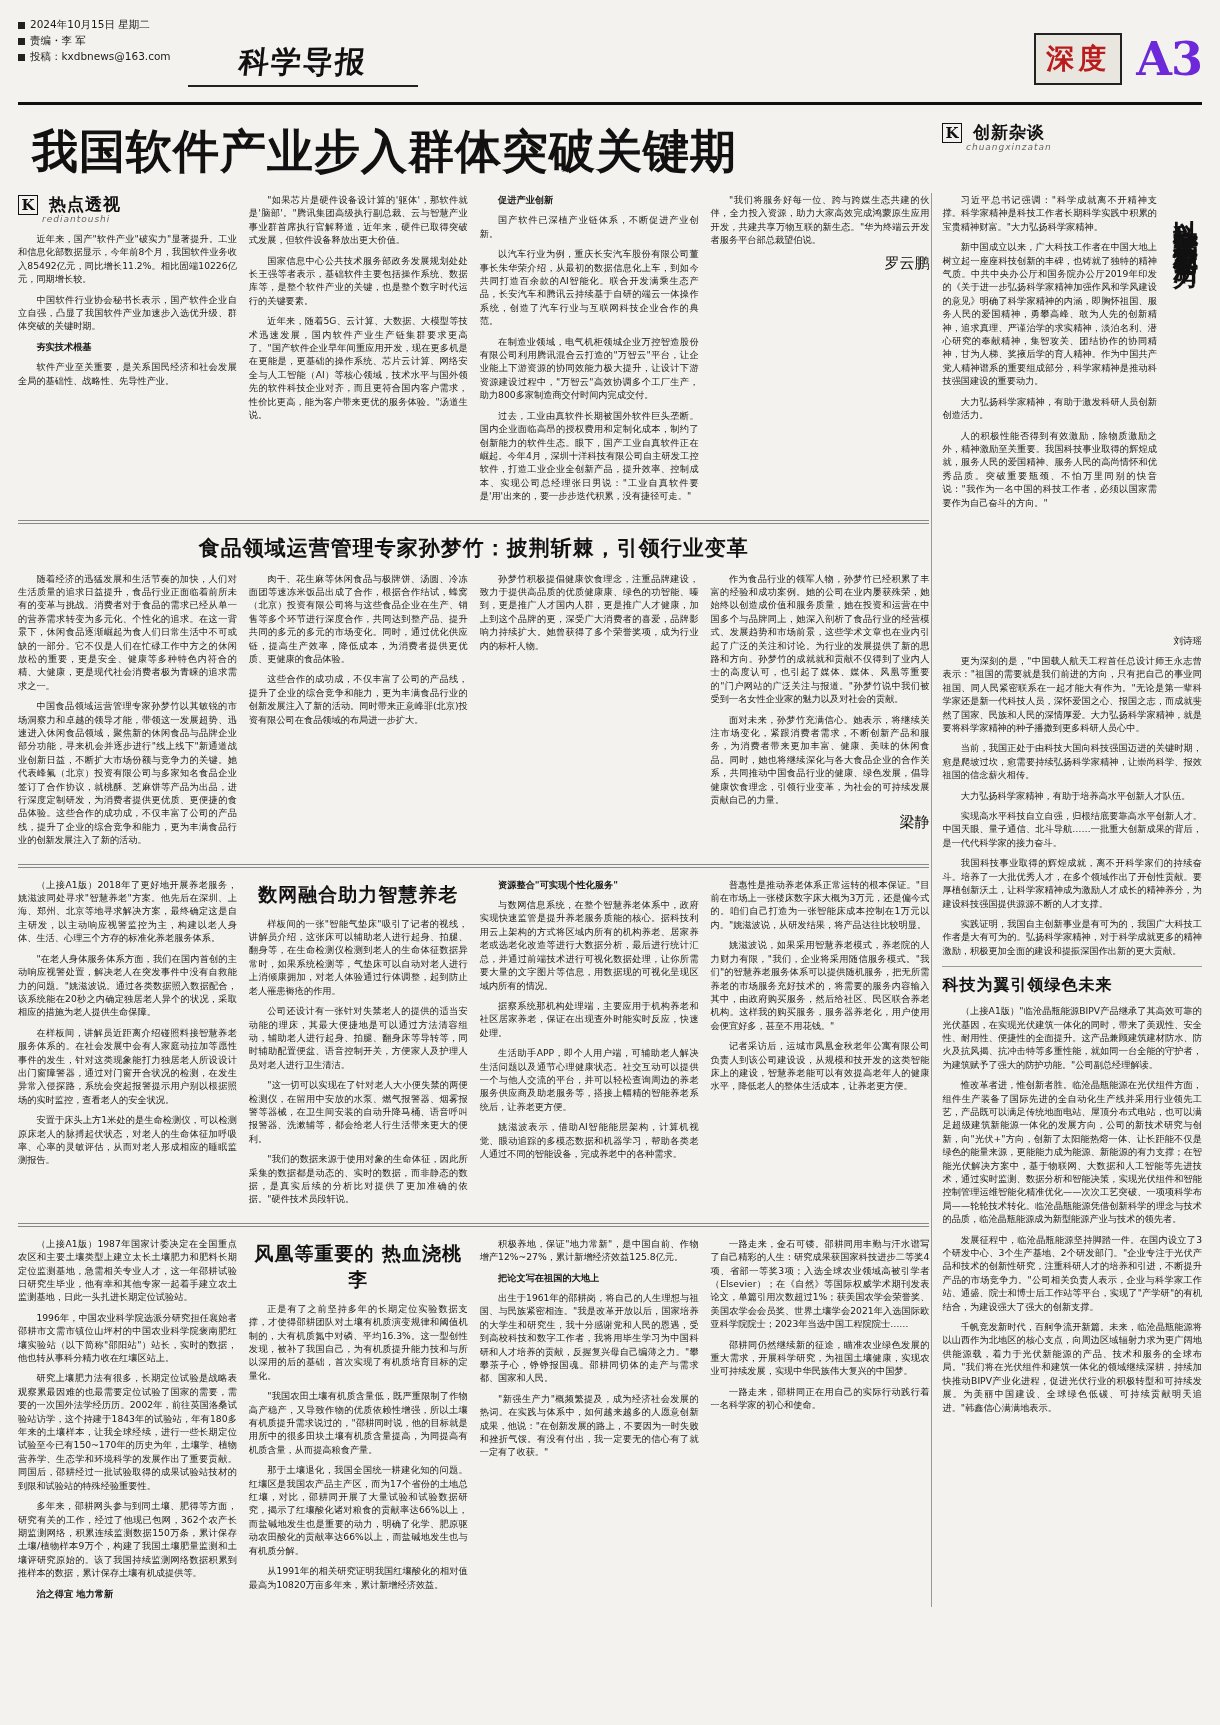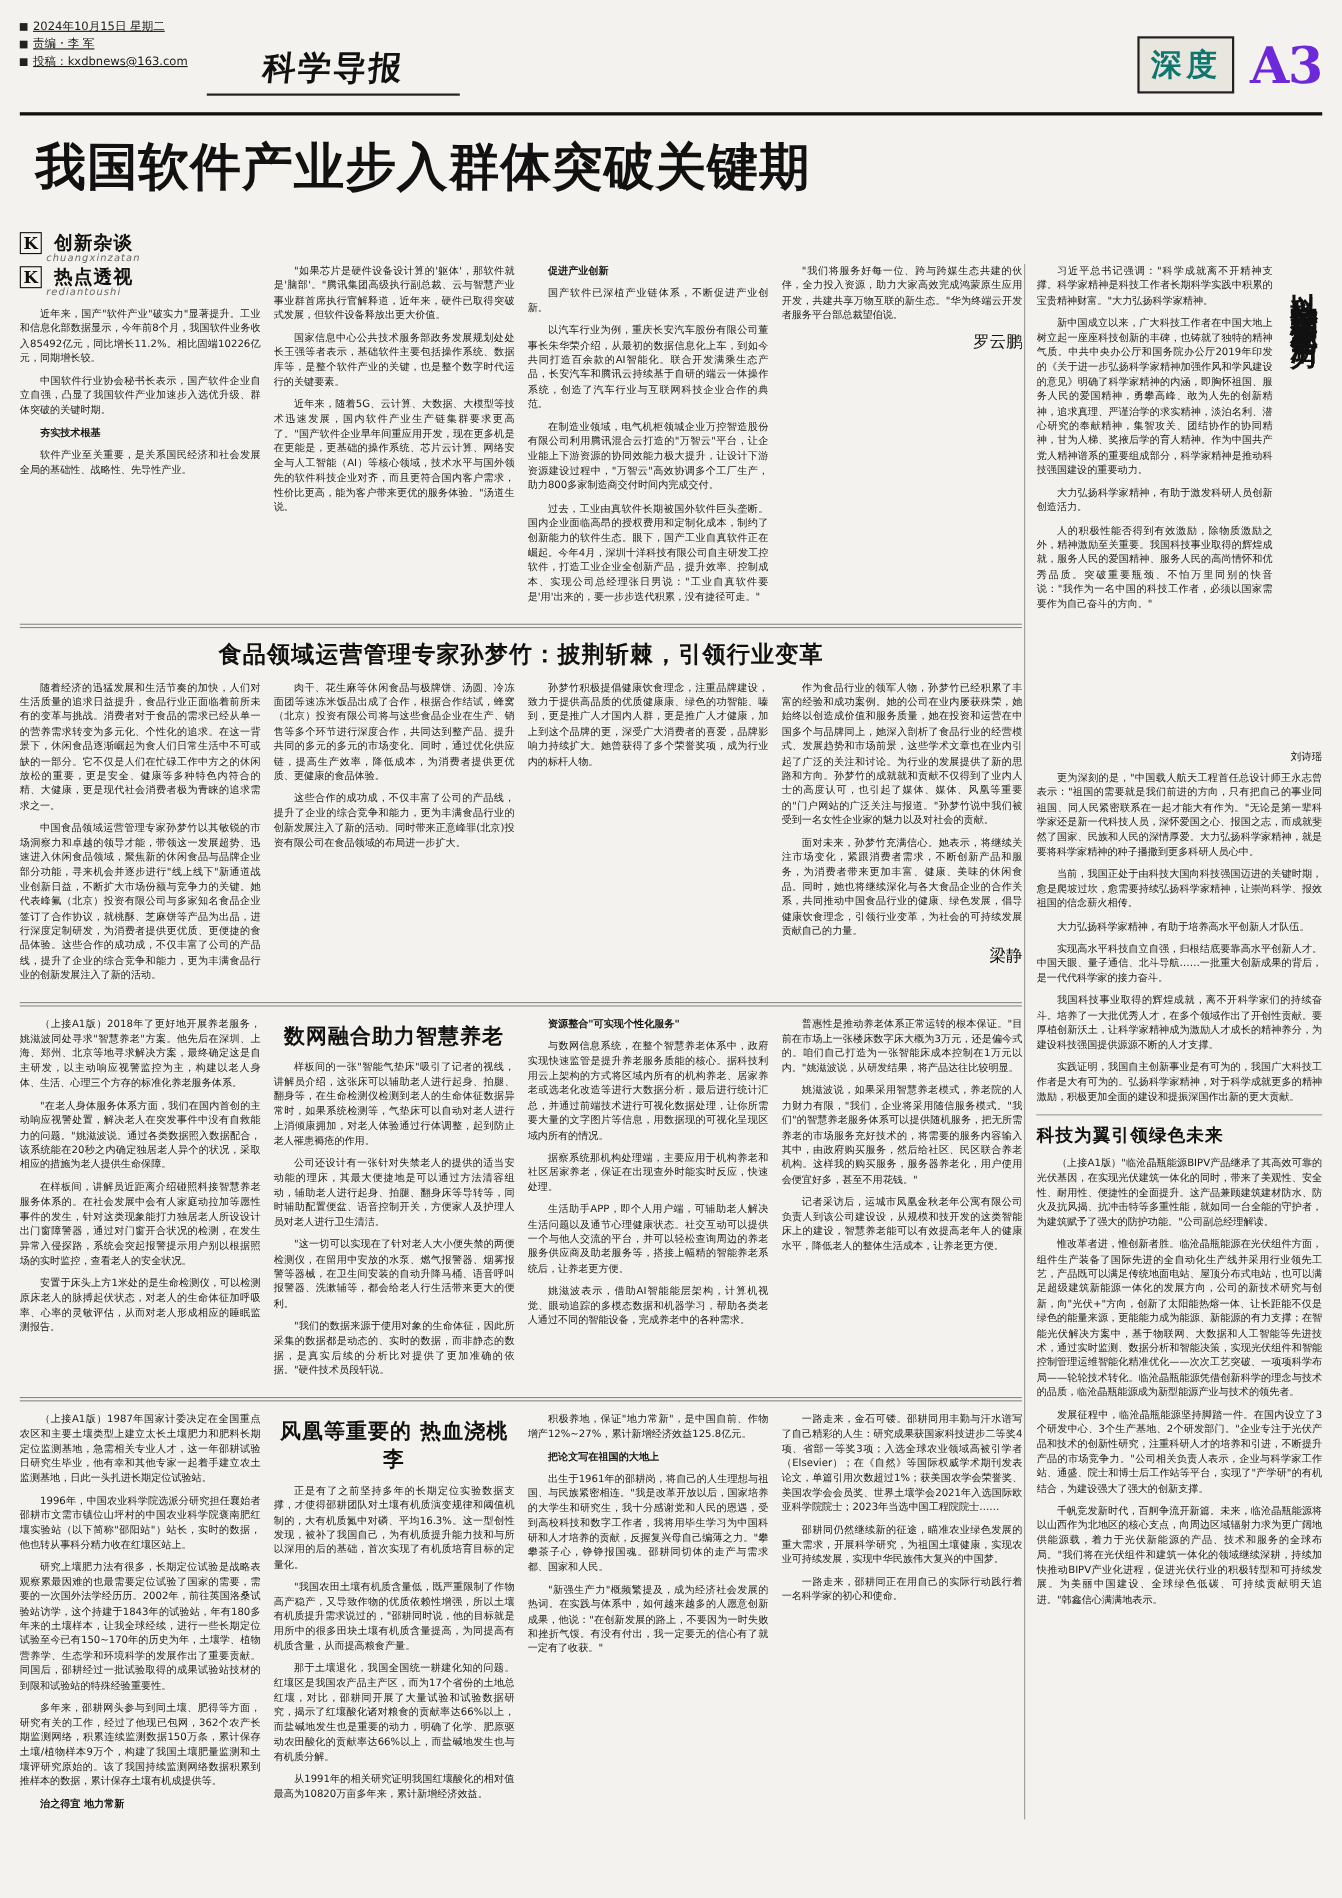--- a/index.html
+++ b/index.html
@@ -15,50 +15,50 @@
     box-sizing:border-box;
     padding:14px 18px 10px 18px;
     position:relative;
     background:#f4f2ee;
   }
   
   .masthead{
     display:flex;align-items:flex-start;justify-content:space-between;
     height:86px;position:relative;
   }
-  .mast-left{font-size:10.5px;line-height:16px;color:#1a1a1a;padding-top:2px;text-decoration:underline;}
+  .mast-left{font-size:10.5px;line-height:16px;color:#1a1a1a;padding-top:2px;}
   .mast-left div{white-space:nowrap;}
   .mast-left .sq:before{
     content:"";display:inline-block;width:7px;height:7px;
     background:#222;margin-right:5px;vertical-align:middle;
   }
   .mast-center{
     position:absolute;left:170px;top:28px;
     width:230px;text-align:center;
   }
   .mast-title{
     font-family:"DejaVu Serif","Liberation Serif",serif;
     font-size:30px;font-weight:bold;letter-spacing:2px;color:#111;
     transform:skewX(-6deg);
   }
   .mast-underline{height:2px;background:#222;margin-top:2px;}
   .mast-right{display:flex;align-items:center;gap:14px;padding-top:18px;}
   .shendu-box{
     border:2px solid #222;padding:5px 10px;
     font-family:"DejaVu Serif","Liberation Serif",serif;
     font-size:28px;font-weight:bold;letter-spacing:4px;
-    color:#0f766e;background:#e9e6e0;
+    color:#b91c1c;background:#e9e6e0;
   }
   .page-num{
     font-family:"DejaVu Serif","Liberation Serif",serif;
     font-size:46px;font-weight:bold;color:#6d28d9;letter-spacing:-1px;
   }
   .rule-thick{height:3px;background:#111;margin-top:2px;}
   
-  .headline-row{display:flex;align-items:flex-start;flex-direction:column;}
+  .headline-row{display:flex;align-items:flex-start;}
   .headline{
     font-family:"DejaVu Serif","Liberation Serif",serif;
     font-size:46px;font-weight:bold;letter-spacing:1px;
     padding:16px 0 10px 14px;flex:1;
   }
   .col-right-head{width:260px;padding-top:16px;}
   .k-badge{
     display:inline-block;border:1.5px solid #111;font-weight:bold;
     font-family:"DejaVu Serif","Liberation Serif",serif;
     font-size:15px;width:18px;height:18px;line-height:18px;text-align:center;

